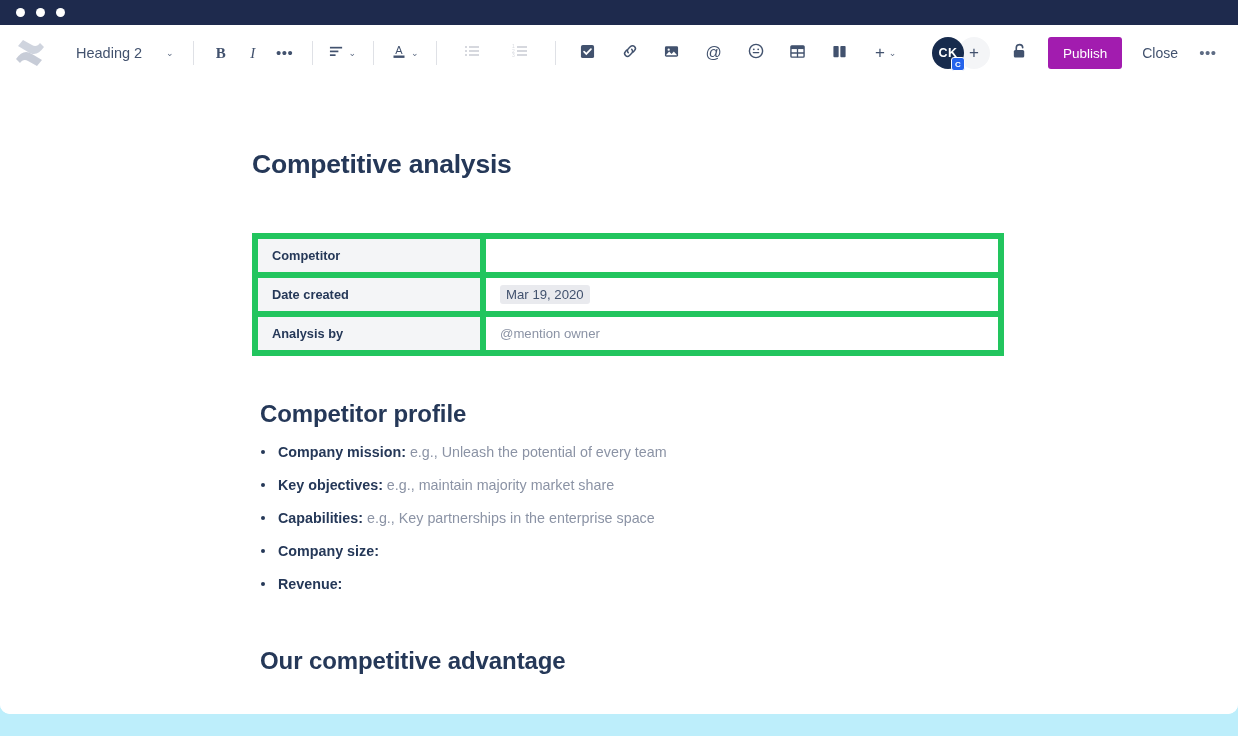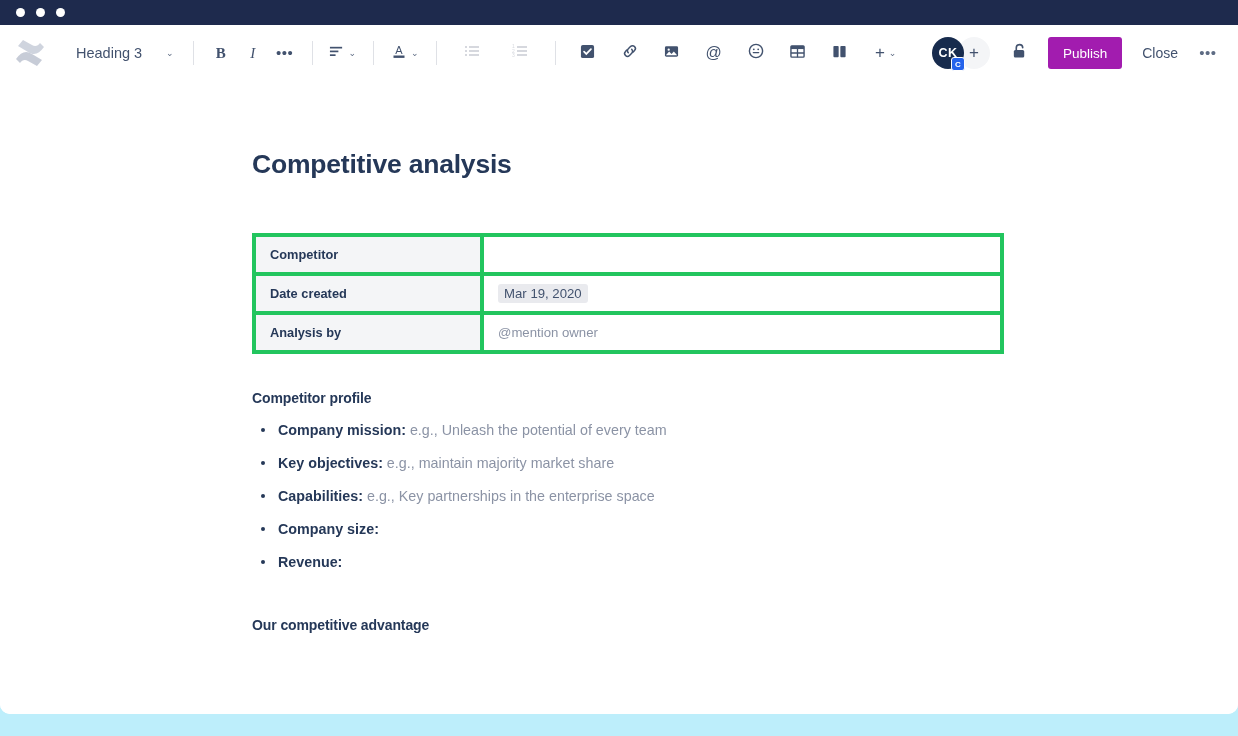--- a/index.html
+++ b/index.html
@@ -177,35 +177,35 @@
     width: 760px;
   }
   h1.doc-title {
     font-size: 26.5px;
     font-weight: bold;
     color: #253858;
     margin: 68px 0 0 0;
     letter-spacing: -0.2px;
   }
   h2.sec {
-    font-size: 14px;
+    font-size: 24px;
     font-weight: bold;
     color: #253858;
-    margin: 0;
+    margin: 8px;
     letter-spacing: -0.1px;
   }
 
   table.meta {
     border-collapse: collapse;
     width: 752px;
     margin-top: 53px;
     table-layout: fixed;
   }
   table.meta td {
-    border: 4px solid #22c55e;
+    border: 6px solid #22c55e;
     height: 39px;
     padding: 0 14px;
     font-size: 13.2px;
     color: #5e6c84;
     vertical-align: middle;
   }
   table.meta td.k {
     width: 228px;
     background: #f4f5f7;
     color: #253858;
@@ -266,21 +266,21 @@
     <div class="toolbar">
 
       <span class="tb-logo">
         <svg width="30" height="28" viewBox="0 0 30 28">
           <path d="M1 20c5-7 10-9 16-5l10 6-5 6-9-5c-3-2-6-1-8 2z" fill="#9aa3b8"></path>
           <path d="M29 8c-5 7-10 9-16 5L3 7l5-6 9 5c3 2 6 1 8-2z" fill="#a9b1c4"></path>
         </svg>
       </span>
 
       <div class="tb-btn tb-style">
-        <span>Heading 3</span>
+        <span>Heading 2</span>
         <span class="caret">⌄</span>
       </div>
 
       <span class="tb-sep"></span>
 
       <div class="tb-btn">
         <span class="bold-i">B</span>
       </div>
       <div class="tb-btn">
         <span class="ital-i">I</span>

